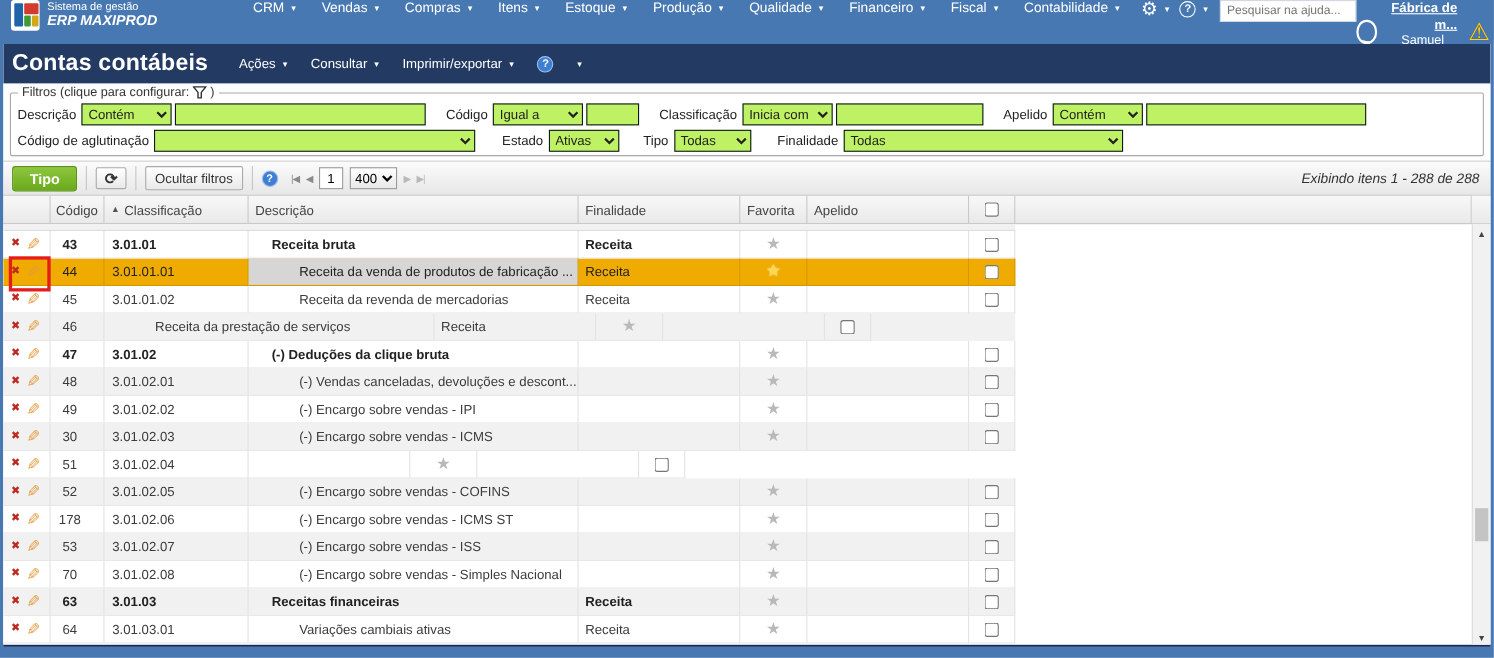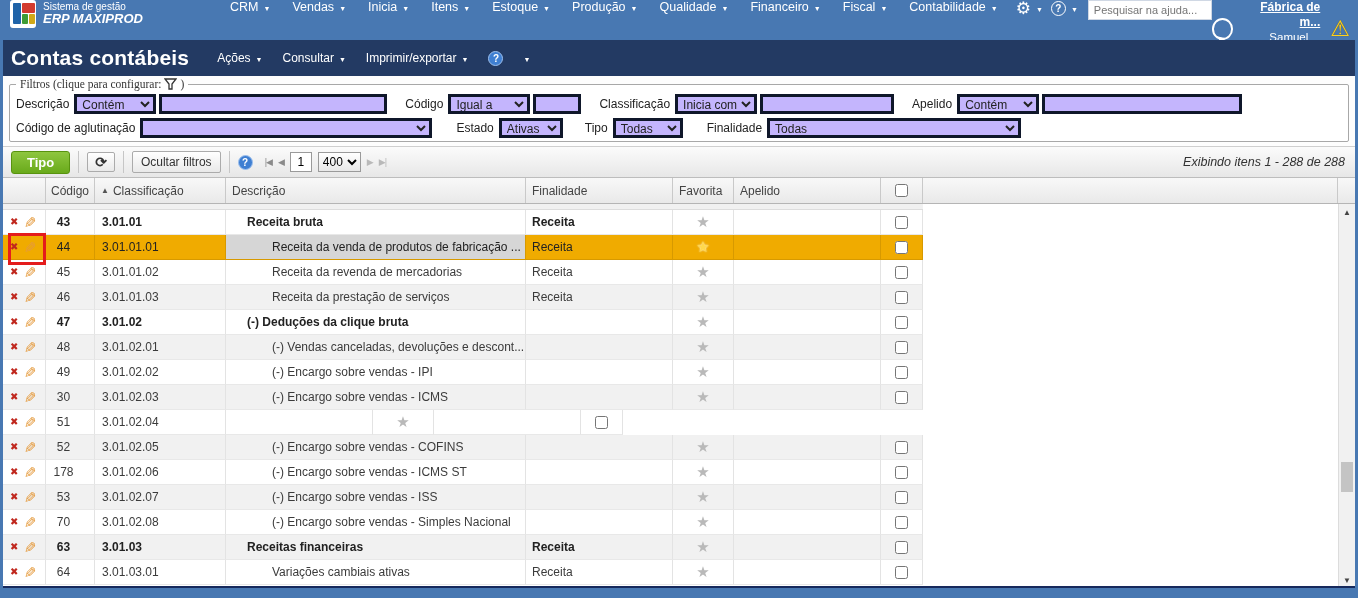--- a/index.html
+++ b/index.html
@@ -44,25 +44,25 @@
   
   .titlebar { height:36px; background:#233a63; display:flex; align-items:center; color:#fff; padding-left:8px; }
   .page-title { font-size:21px; font-weight:bold; letter-spacing:.2px; }
   .title-menus { display:flex; align-items:center; gap:20px; margin-left:28px; font-size:12px; }
   .help-dot { width:15px; height:15px; border-radius:50%; background:#3f7fd2; border:1px solid #9dc0ee;
               color:#fff; font-size:10px; font-weight:bold; display:flex; align-items:center; justify-content:center; }
 
   
   .filters-wrap { height:70px; background:#fdfdfd; padding:2px 6px 0 6px; }
   fieldset { border:1px solid #a8a8a8; border-radius:2px; height:64px; padding:2px 6px; background:#fff; }
-  legend { font-size:11.5px; color:#333; padding:0 4px; display:flex; align-items:flex-start; gap:3px;font-family:Liberation Serif, serif; }
+  legend { font-size:11.5px; color:#333; padding:0 4px; display:flex; align-items:flex-start; gap:3px; }
   .funnel { display:inline-block; }
   .f-row { display:flex; align-items:center; font-size:12px; color:#222; height:24px; }
   .f-row label { margin-right:5px; white-space:nowrap; }
-  .f-row select, .f-row input { height:20px; border:3px solid #0f172a; font-size:12px; background:#c4b5fd; color:#222; }
+  .f-row select, .f-row input { height:20px; border:1px solid #0f172a; font-size:12px; background:#bef264; color:#222; }
   .f-row select { padding:0 1px; }
   .f-row input { padding:0 4px; }
   .ml18 { margin-left:18px; } .ml22 { margin-left:22px; } .ml24 { margin-left:24px; }
 
   
   .toolbar { height:32px; background:linear-gradient(#fbfbfb,#e7e7e7); border-top:1px solid #cfcfcf;
              border-bottom:1px solid #bdbdbd; display:flex; align-items:center; padding:0 10px 0 8px; gap:8px; }
   .btn-new { background:linear-gradient(#8ec63f,#69aa1b); border:1px solid #58930f; border-radius:3px;
              color:#fff; font-weight:bold; font-size:13px; padding:3px 15px; cursor:pointer; }
   .tool-sep { width:1px; height:22px; background:#c6c6c6; }
@@ -142,21 +142,21 @@
     <nav class="menu-strip" id="top-menus">
         <span class="menu-item">
           <span>CRM</span>
           <span class="caret">▼</span>
         </span>
         <span class="menu-item">
           <span>Vendas</span>
           <span class="caret">▼</span>
         </span>
         <span class="menu-item">
-          <span>Inicia</span>
+          <span>Compras</span>
           <span class="caret">▼</span>
         </span>
         <span class="menu-item">
           <span>Itens</span>
           <span class="caret">▼</span>
         </span>
         <span class="menu-item">
           <span>Estoque</span>
           <span class="caret">▼</span>
         </span>
@@ -349,21 +349,20 @@
           <div class="cell c-chk">
             <input type="checkbox" style="">
           </div>
         </div>
         <div class="row alt">
           <div class="cell c-act">
             <span class="del-x">✖</span>
             <span class="pencil">✎</span>
           </div>
           <div class="cell c-cod">46</div>
-          <div class="cell c-cls">3.01.01.03</div>
           <div class="cell c-desc lvl2">Receita da prestação de serviços</div>
           <div class="cell c-fin">Receita</div>
           <div class="cell c-fav"><span class="star">★</span></div>
           <div class="cell c-ape"></div>
           <div class="cell c-chk">
             <input type="checkbox" style="">
           </div>
         </div>
         <div class="row bold">
           <div class="cell c-act">

